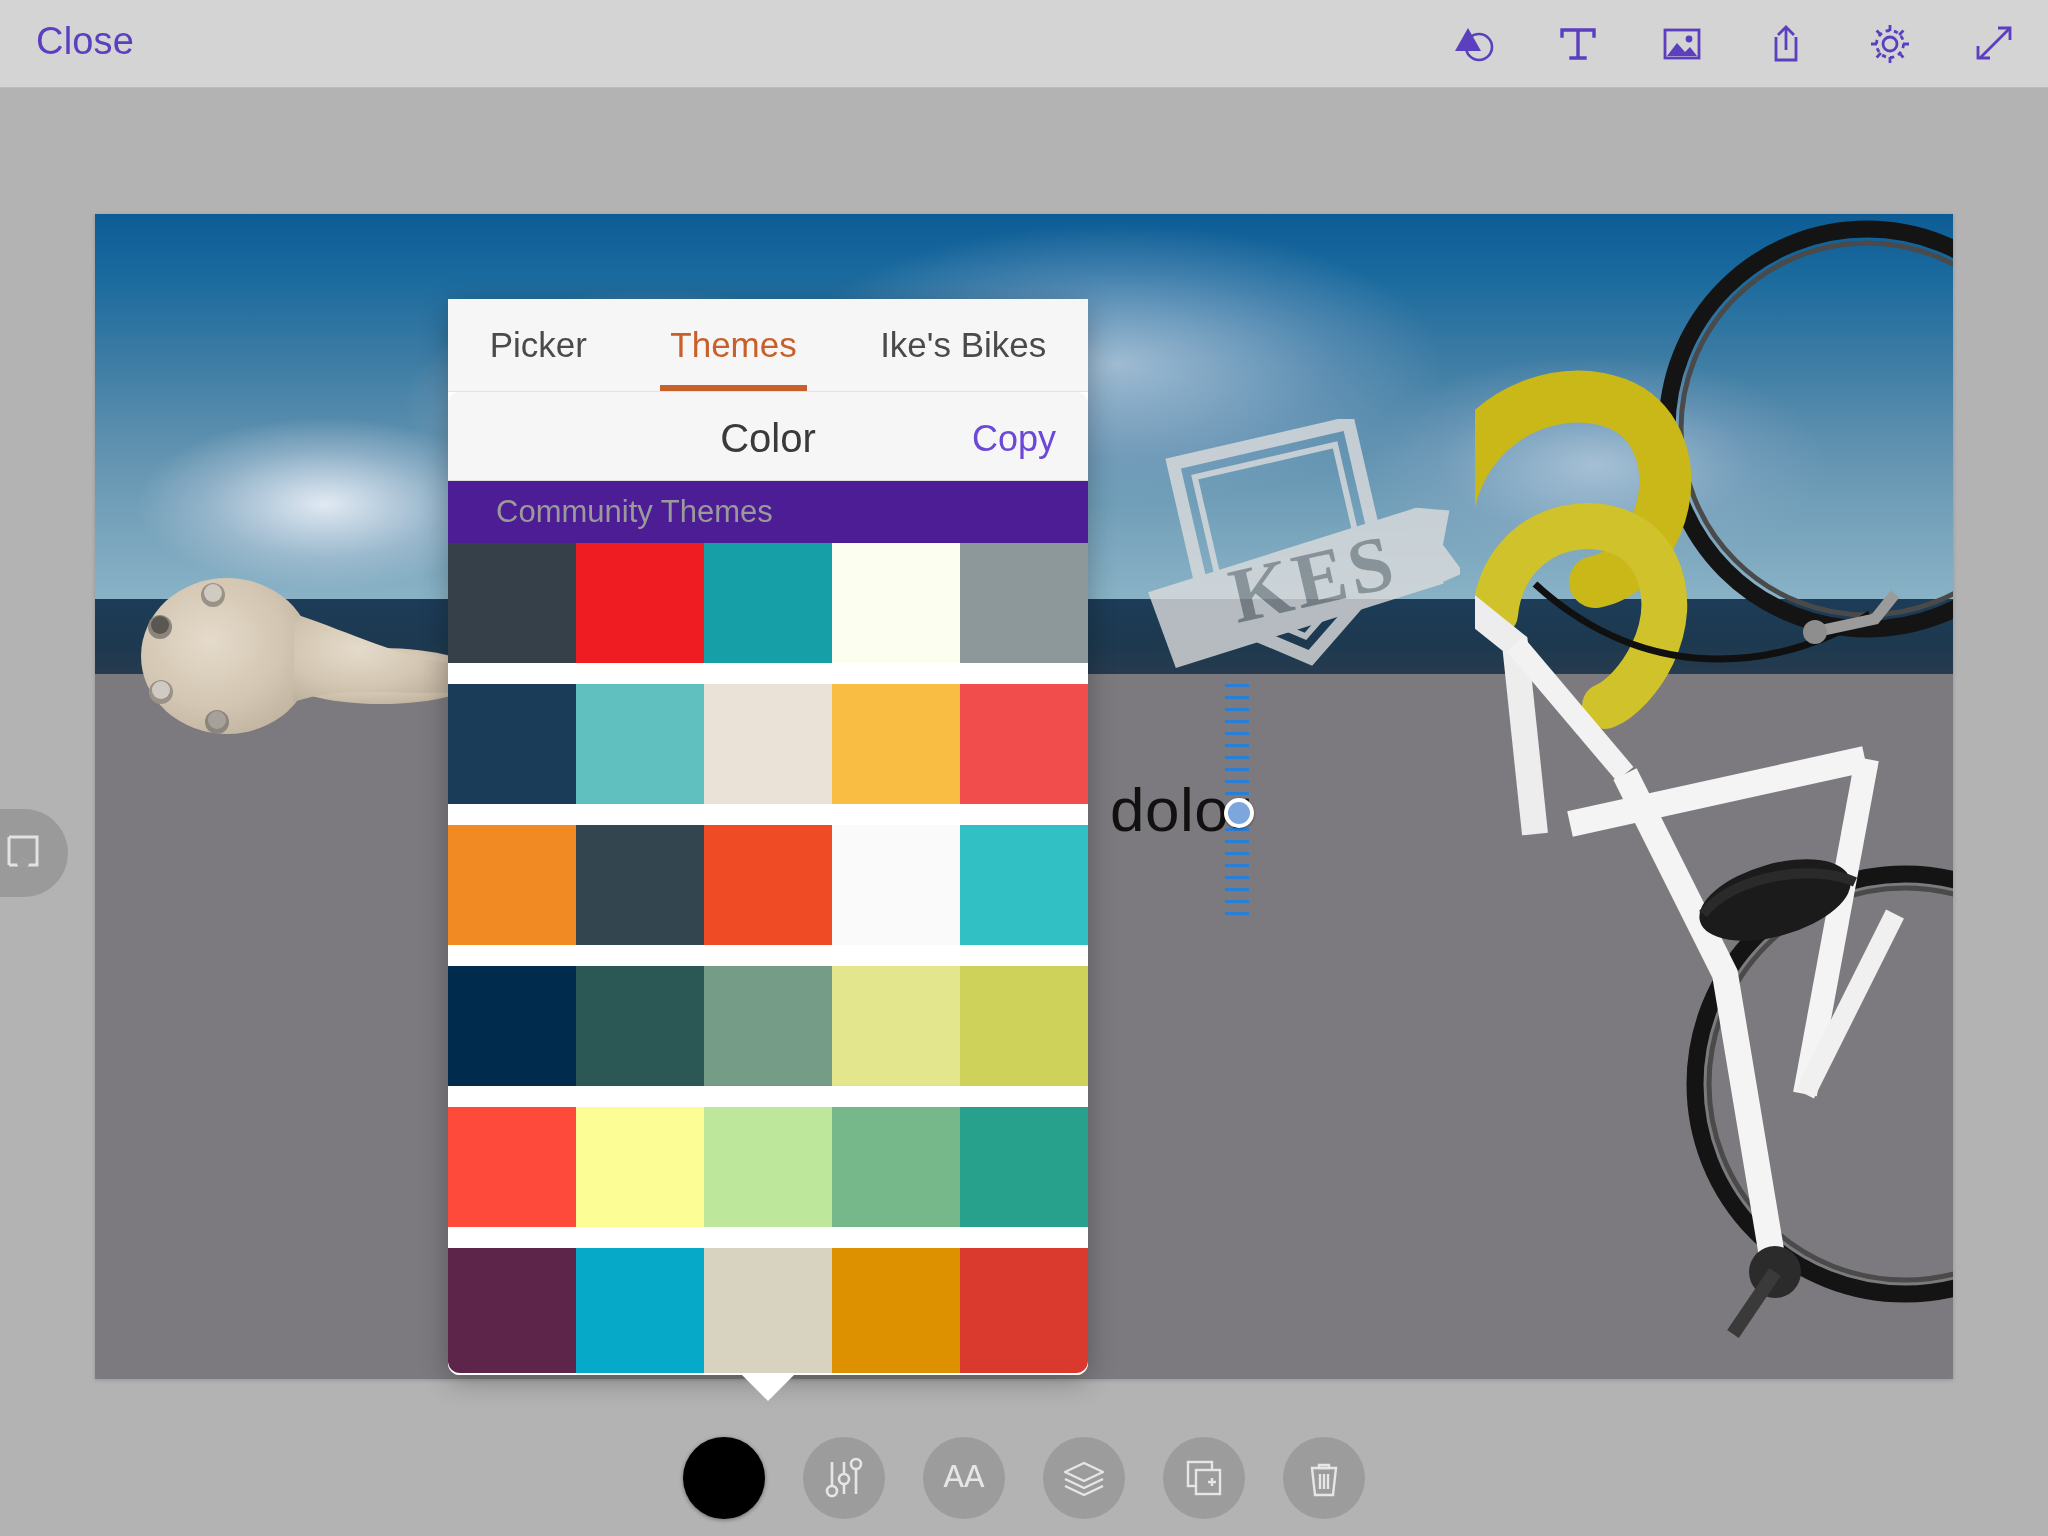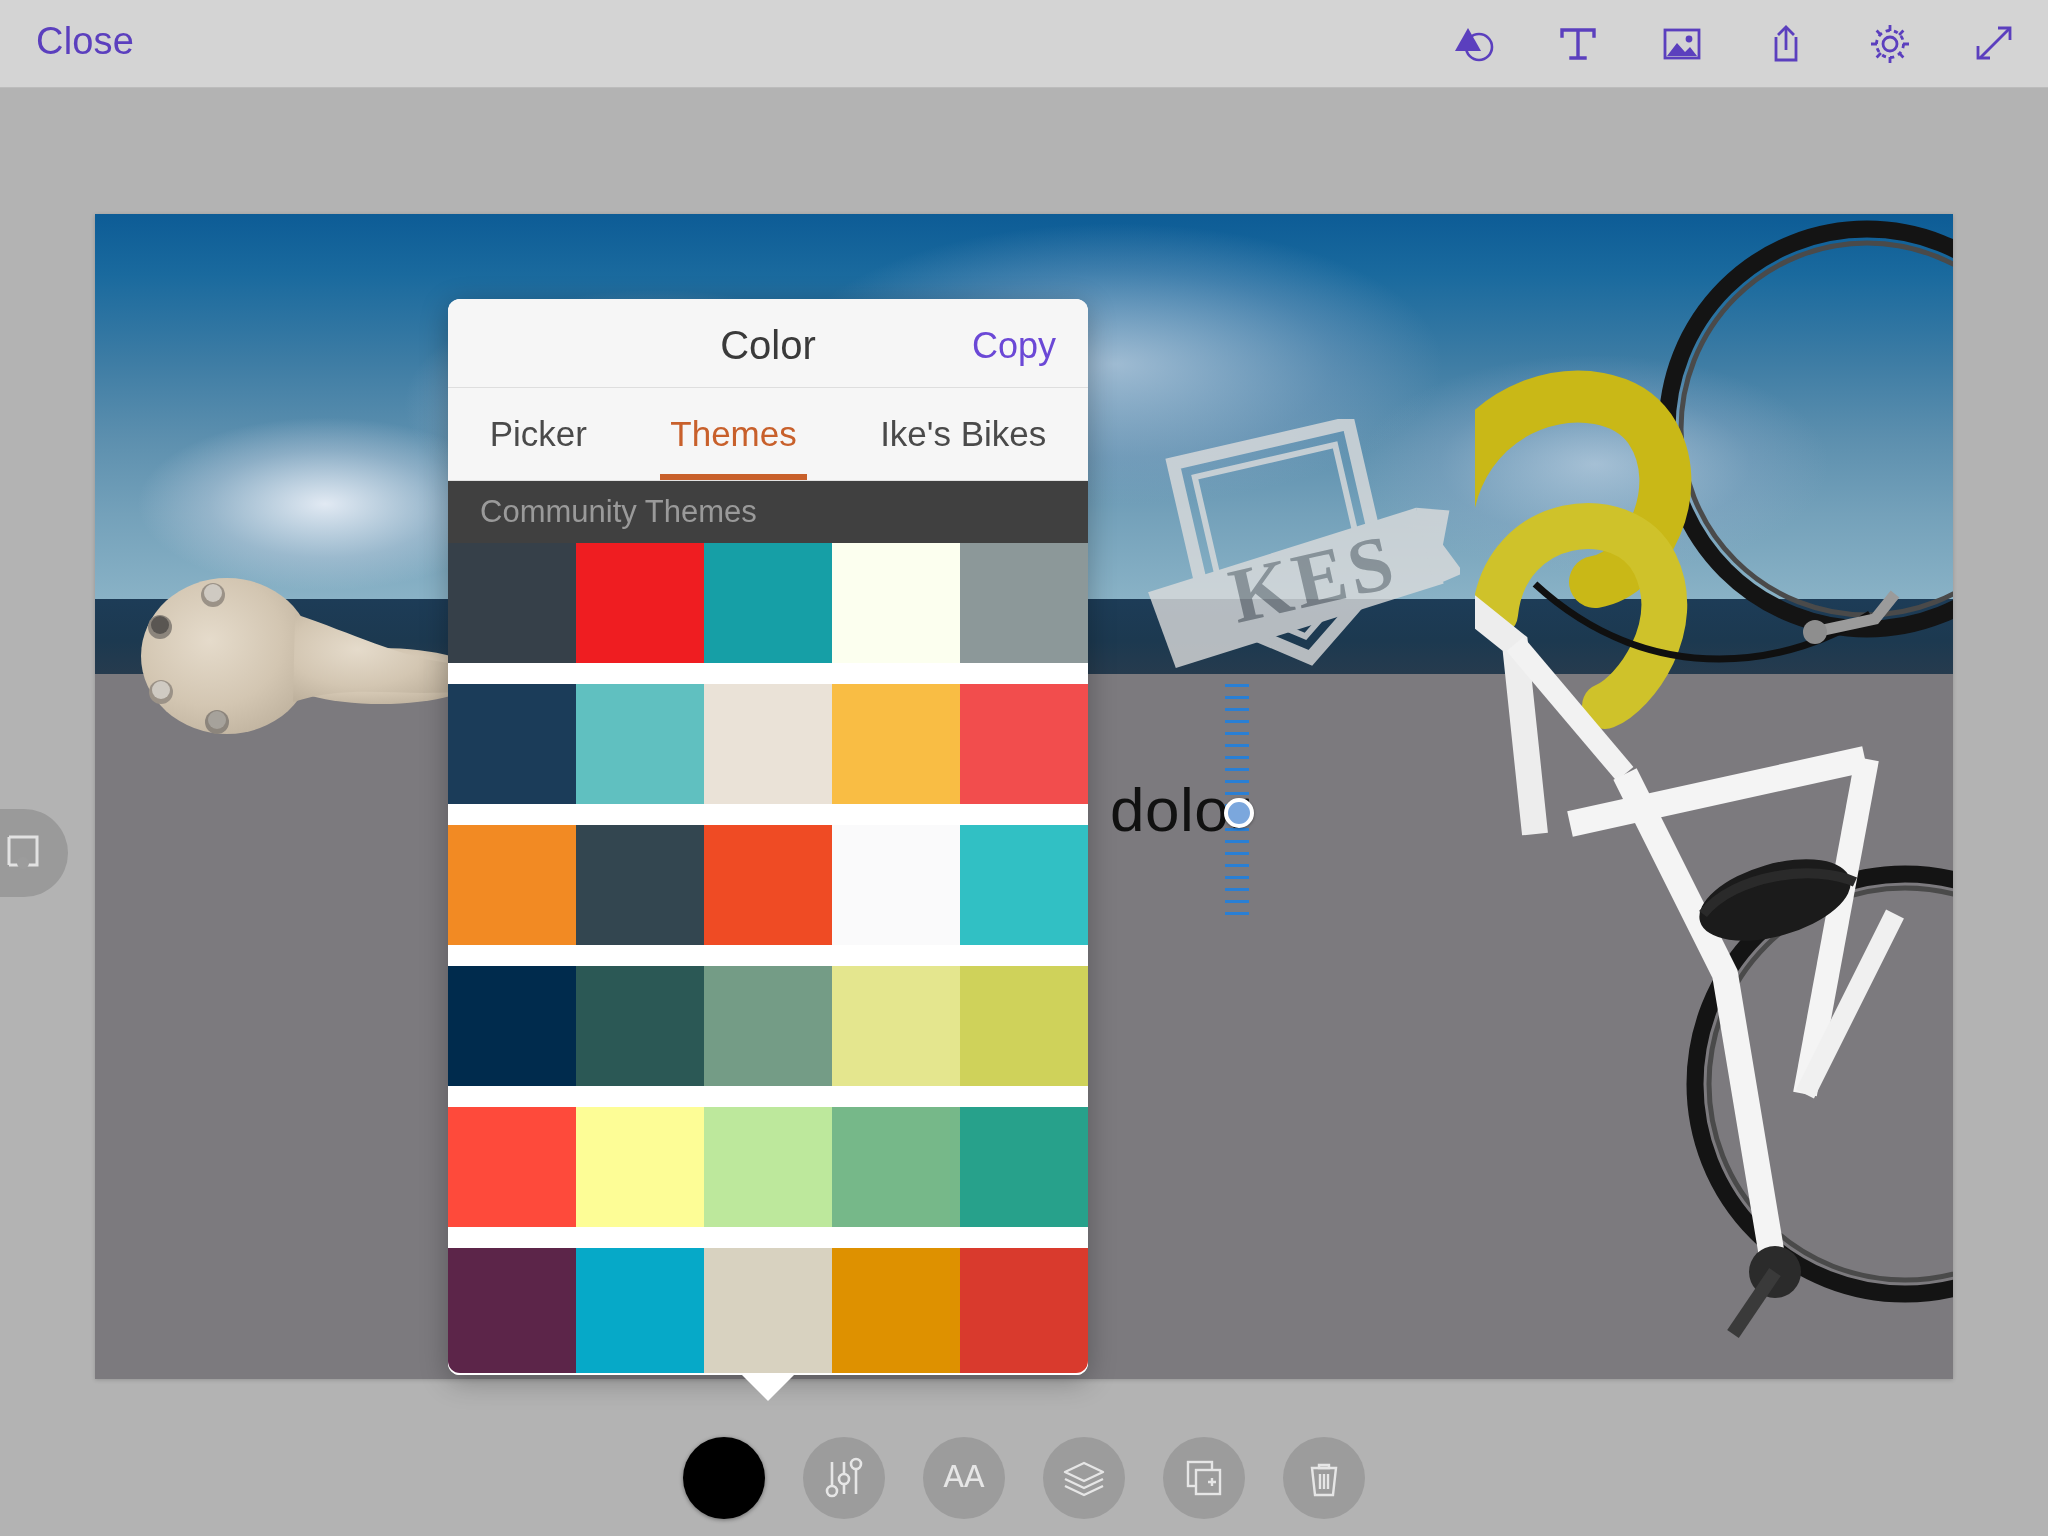--- a/index.html
+++ b/index.html
@@ -114,22 +114,22 @@
   .ptab{
     font-size:35px;color:#4a4a4a;font-weight:300;cursor:pointer;
     padding:0 10px;position:relative;height:92px;
     display:flex;align-items:center;
   }
   .ptab.active{color:#c8602b;}
   .ptab.active:after{
     content:"";position:absolute;left:0;right:0;bottom:0;height:6px;background:#c8602b;
   }
   #section-title{
-    height:62px;background:#404040;display:flex;align-items:center;
-    padding-left:32px;font-size:31px;color:#9a9a9a;font-weight:300;
+    height:62px;background:#4c1d95;display:flex;align-items:center;
+    padding-left:48px;font-size:31px;color:#9a9a9a;font-weight:300;
   }
   #swatch-list{background:#fff;border-radius:0 0 12px 12px;overflow:hidden;padding-bottom:2px;}
   .theme-row{display:flex;height:120px;margin-bottom:21px;}
   .theme-row:last-child{margin-bottom:0;height:125px;}
   .theme-row .sw{flex:1;}
   #popover .corner-bl{border-bottom-left-radius:12px;}
   #popover .corner-br{border-bottom-right-radius:12px;}
   #pop-arrow{
     position:absolute;left:50%;bottom:-26px;margin-left:-28px;
     width:0;height:0;border-left:28px solid transparent;border-right:28px solid transparent;
@@ -321,29 +321,29 @@
     <span>
       <svg width="44" height="44" viewBox="0 0 44 44">
         <path d="M8 8 H36 V36 H8" fill="none" stroke="#e2e2e2" stroke-width="3"></path>
         <path d="M8 8 V36" fill="none" stroke="#e2e2e2" stroke-width="3"></path>
         <circle cx="22" cy="34" r="6" fill="#9c9c9c"></circle>
       </svg>
     </span>
   </div>
 
   <div id="popover">
-    <div id="pop-header">
-      <div id="pop-title">Color</div>
-      <div id="pop-copy">Copy</div>
-    </div>
-
     <div id="pop-tabs">
       <div class="ptab">Picker</div>
       <div class="ptab active" style="color: rgb(200, 96, 43);">Themes</div>
       <div class="ptab">Ike's Bikes</div>
+    </div>
+
+    <div id="pop-header">
+      <div id="pop-title">Color</div>
+      <div id="pop-copy">Copy</div>
     </div>
 
     <div id="section-title">Community Themes</div>
 
     <div id="swatch-list">
         <div class="theme-row">
           <div class="sw" style="background: rgb(54, 64, 73);"></div>
           <div class="sw" style="background: rgb(239, 29, 33);"></div>
           <div class="sw" style="background: rgb(22, 159, 166);"></div>
           <div class="sw" style="background: rgb(252, 255, 239);"></div>

